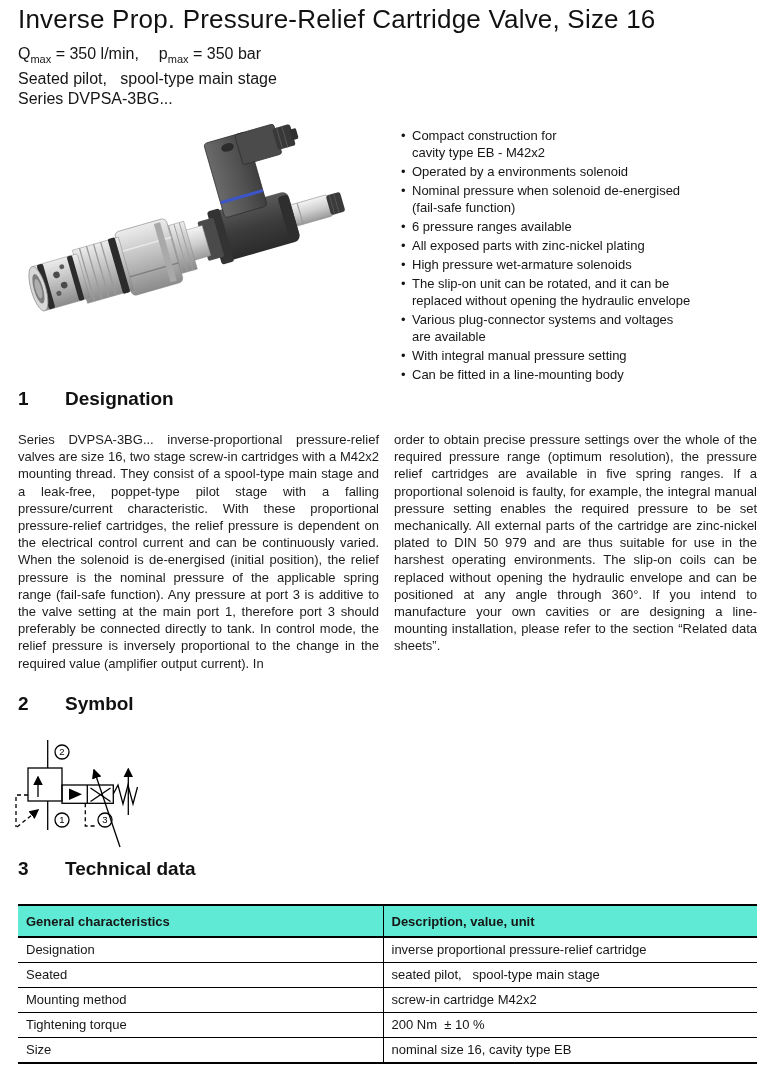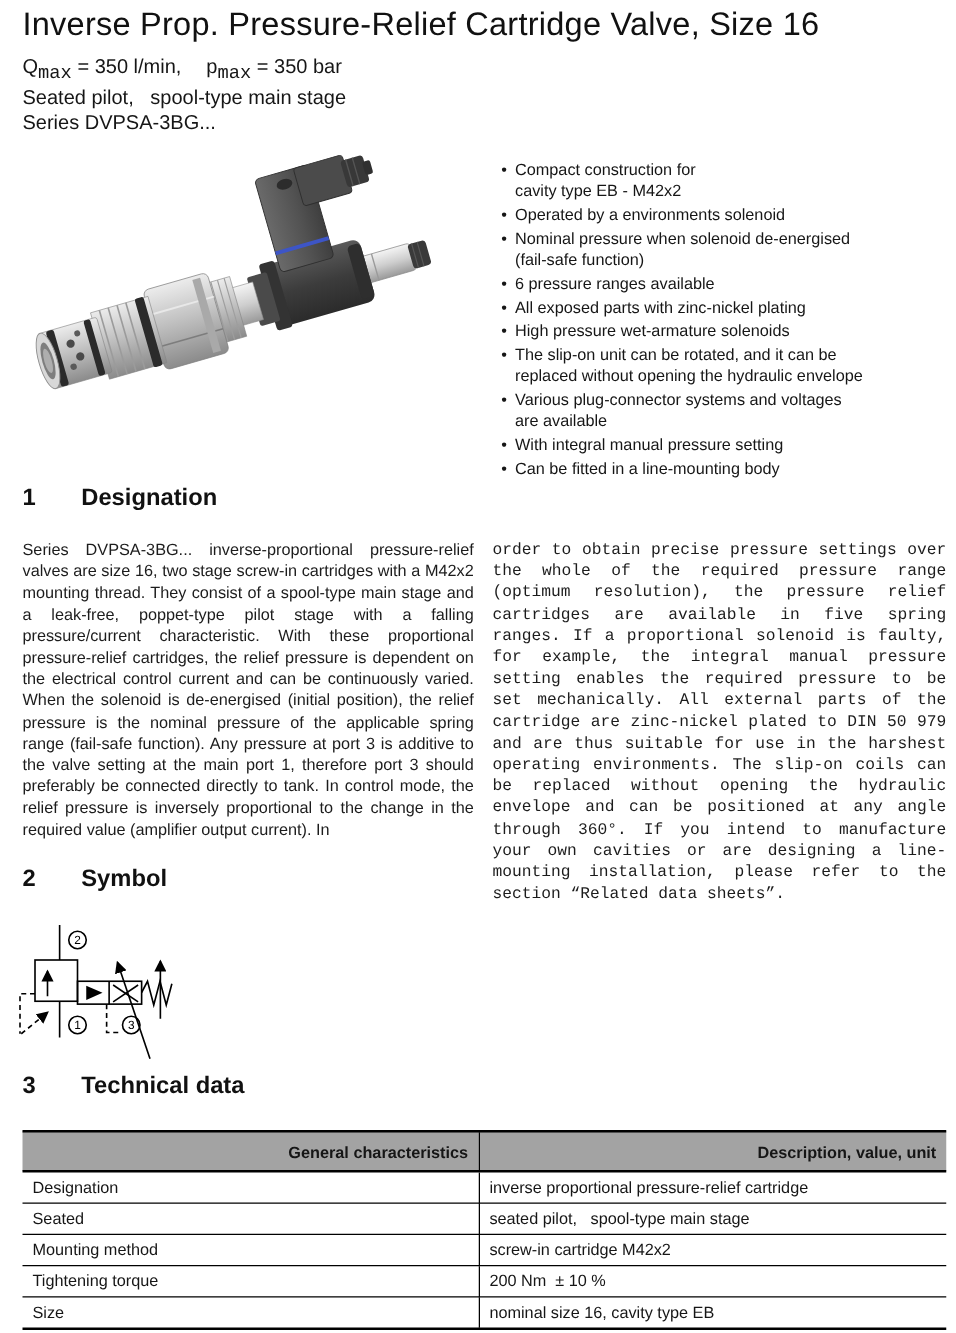--- a/index.html
+++ b/index.html
@@ -5,50 +5,50 @@
   html,body{margin:0;padding:0;background:#fff;}
   .page{
     position:relative;width:765px;height:1066px;background:#ffffff;
     font-family:"Liberation Sans","DejaVu Sans",sans-serif;color:#1a1a1a;overflow:hidden;
   }
   .title{
     position:absolute;left:18px;top:4px;margin:0;font-size:26px;font-weight:400;
     letter-spacing:0.2px;color:#111;white-space:nowrap;
   }
   .subtitle{position:absolute;left:18px;top:44px;font-size:16px;line-height:20px;color:#161616;}
-  .subtitle sub{font-size:15px;font-family:Liberation Mono, monospace;}
+  .subtitle sub{font-size:11px;}
   .spec-p-group{margin-left:20px;}
   
   .photo{position:absolute;left:8px;top:122px;}
   
   .features{
     position:absolute;left:400px;top:127px;width:358px;margin:0;padding:0;list-style:none;
     font-size:13px;line-height:17px;color:#161616;
   }
   .features li{position:relative;padding-left:12px;margin-bottom:2px;}
   .features li::before{content:"\2022";position:absolute;left:1px;top:0;}
   .features li span{white-space:pre-line;}
   
   .sec-heading{position:absolute;left:18px;display:flex;font-size:19px;font-weight:700;color:#111;}
   .sec-num{width:47px;flex:0 0 47px;}
   #sec1{top:388px;} #sec2{top:693px;} #sec3{top:858px;}
   
   .col{position:absolute;top:431px;font-size:13px;line-height:17.2px;text-align:justify;color:#1c1c1c;}
   .col-left{left:18px;width:361px;}
-  .col-right{left:394px;width:363px;font-family:Liberation Mono, monospace;}
+  .col-right{left:394px;width:363px;}
   
   .symbol{position:absolute;left:12px;top:727px;}
   .symbol text{font-family:"Liberation Sans","DejaVu Sans",sans-serif;font-size:9.5px;fill:#000;}
   
   .tech-table{
     position:absolute;left:18px;top:904px;width:739px;border-collapse:collapse;
     font-size:13px;color:#161616;border-top:2px solid #000;border-bottom:2px solid #000;
   }
   .tech-table th{
-    background:#a3a3a3;font-weight:700;text-align:right;padding:8px 8px 7px 8px;
+    background:#5eead4;font-weight:700;text-align:left;padding:8px 8px 7px 8px;
     border-bottom:2px solid #000;
   }
   .tech-table td{padding:4px 8px 5px 8px;border-bottom:1px solid #000;}
   .tech-table th:first-child,.tech-table td:first-child{border-right:1px solid #000;}
 </style>
 </head>
 <body>
 
 <div class="page">
 

